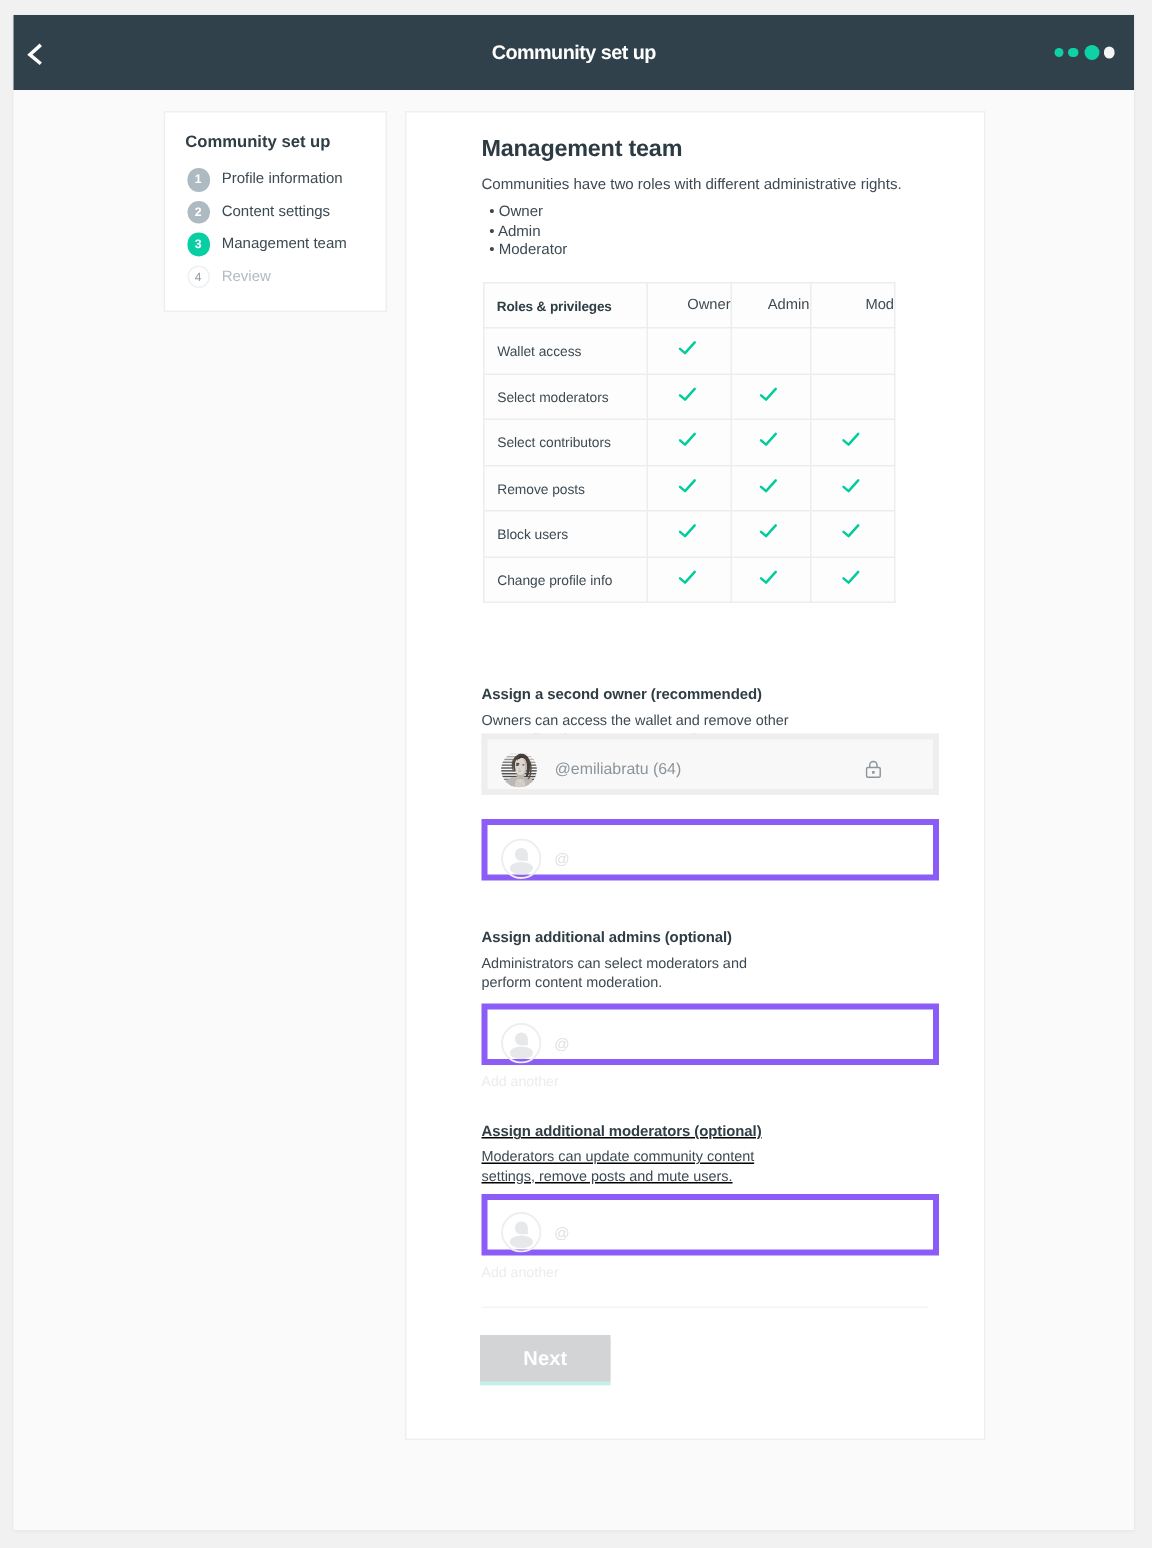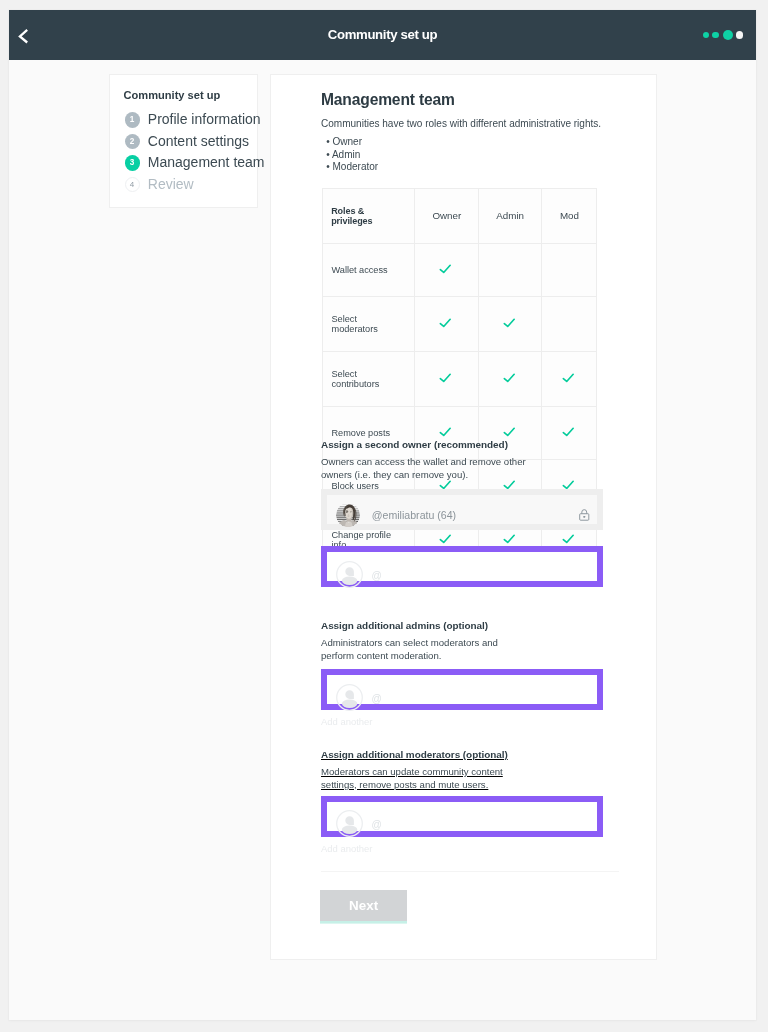--- a/index.html
+++ b/index.html
@@ -23,44 +23,44 @@
 
   
   .side{left:99.5px;top:14.1px;width:149.2px;height:134.4px}
   .side h2{font-size:11.1px;font-weight:700;color:#2f3d45;position:absolute;left:14px;top:13.9px;letter-spacing:0}
   .steps{position:absolute;left:15px;top:34.3px;width:125px}
   .step{position:relative;height:21.5px}
   .bub{position:absolute;left:0;top:3px;width:15.2px;height:15.2px;border-radius:50%;
        font-size:8.2px;font-weight:700;color:#fff;text-align:center;line-height:15.2px;background:#aebac2}
   .bub.cur{background:#07cfa3}
   .bub.off{background:#fff;border:1px solid #eef0f2;color:#919ca5;line-height:13.2px;font-weight:400;font-size:8px}
-  .lb{position:absolute;left:23.3px;top:3px;font-size:14px;line-height:15.2px;color:#3c4a52;white-space:nowrap}
+  .lb{position:absolute;left:23.3px;top:3px;font-size:10px;line-height:15.2px;color:#3c4a52;white-space:nowrap}
   .lb.dim{color:#b2bcc3}
 
   
   .main{left:261px;top:14.1px;width:386.5px;height:886.3px}
   .main h1{position:absolute;left:50px;top:15.9px;font-size:15.6px;font-weight:700;color:#2d3b43;letter-spacing:-.15px}
   .intro{position:absolute;left:50px;top:43.4px;font-size:10.05px;color:#3d4a52;line-height:12px;letter-spacing:-.01px}
   .bul{position:absolute;left:55.2px;font-size:10.05px;color:#3d4a52;line-height:12px;letter-spacing:-.01px}
 
   
   table.rt{position:absolute;left:51px;top:112.9px;width:275px;border-collapse:collapse;
            border:1px solid #ededed;background:#fdfdfd}
-  table.rt th,table.rt td{border:1px solid #ededed;height:30.5px;padding:17px;font-weight:400}
+  table.rt th,table.rt td{border:1px solid #ededed;height:30.5px;padding:0;font-weight:400}
   table.rt th{font-size:9.8px;color:#3d4a52;text-align:right}
   table.rt th.first{text-align:left;padding-left:8.2px;font-weight:700;font-size:9.05px;letter-spacing:-.1px;color:#2f3d45}
   table.rt td.nm{font-size:9.2px;letter-spacing:-.02px;color:#3d4a52;text-align:left;padding-left:8.5px}
   table.rt td.ck{text-align:center;vertical-align:middle}
   .chk{display:inline-block;width:13px;height:13px;vertical-align:middle;position:relative;top:-0.5px;left:-1px}
 
   
   .sec{position:absolute;left:50px;width:208px}
   .sec h3{font-size:9.95px;font-weight:700;color:#2f3d45;letter-spacing:-.04px}
   .sec p{font-size:9.62px;color:#3d4a52;line-height:12.6px;margin-top:6px;letter-spacing:-.01px}
-  .field{position:absolute;left:50px;width:282px;height:41px;border:6px solid #8b5cf6;background:#fff}
+  .field{position:absolute;left:50px;width:305px;height:41px;border:4px solid #8b5cf6;background:#fff}
   .field.filled{background:#f8f8f8;border-color:#eeeeee}
   .avt{position:absolute;left:9px;top:8px;width:24px;height:24px;border-radius:50%}
   .avt.ph{left:9.3px;top:8.4px;width:27px;height:27px;overflow:visible}
   .avt.pic{overflow:hidden}
   .fval{position:absolute;left:44.8px;top:0;height:41px;line-height:41px;font-size:10.6px;color:#8c949a}
   .fph{position:absolute;left:44.5px;top:2.6px;height:41px;line-height:41px;font-size:10.1px;color:#dfe3e6}
   .lock{position:absolute;left:252px;top:12.4px;width:10.5px;height:14px}
   .addan{position:absolute;left:50px;font-size:9.45px;line-height:11px;color:#eaecee}
   .hr{position:absolute;left:50px;width:297.5px;height:1px;background:#f4f4f4}
   .nextbtn{position:absolute;left:49px;width:87.2px;height:30.9px;background:#d2d4d6;border:none;
@@ -191,21 +191,21 @@
                   <path d="M1.35 5.55 4.7 8.45 11.15 1.25" fill="none" stroke="#03cc9b" stroke-width="1.65" stroke-linecap="round" stroke-linejoin="round"></path>
                 </svg></td>
               <td class="ck"><svg class="chk" viewBox="0 0 13 13">
                   <path d="M1.35 5.55 4.7 8.45 11.15 1.25" fill="none" stroke="#03cc9b" stroke-width="1.65" stroke-linecap="round" stroke-linejoin="round"></path>
                 </svg></td>
             </tr>
           </tbody>
       </table>
 
       <div id="sections">
-          <div class="sec" style="top: 364px;">
+          <div class="sec" style="top: 383px;">
             <h3>Assign a second owner (recommended)</h3>
             <p>Owners can access the wallet and remove other owners (i.e. they can remove you).</p>
           </div>
           <div class="field filled" style="top: 414.4px;">
             <div class="avt pic"><svg viewBox="0 0 48 48" width="24" height="24">
                 <defs>
                   <clipPath id="avclip">
                     <circle cx="24" cy="24" r="24"></circle>
                   </clipPath>
                 </defs>

